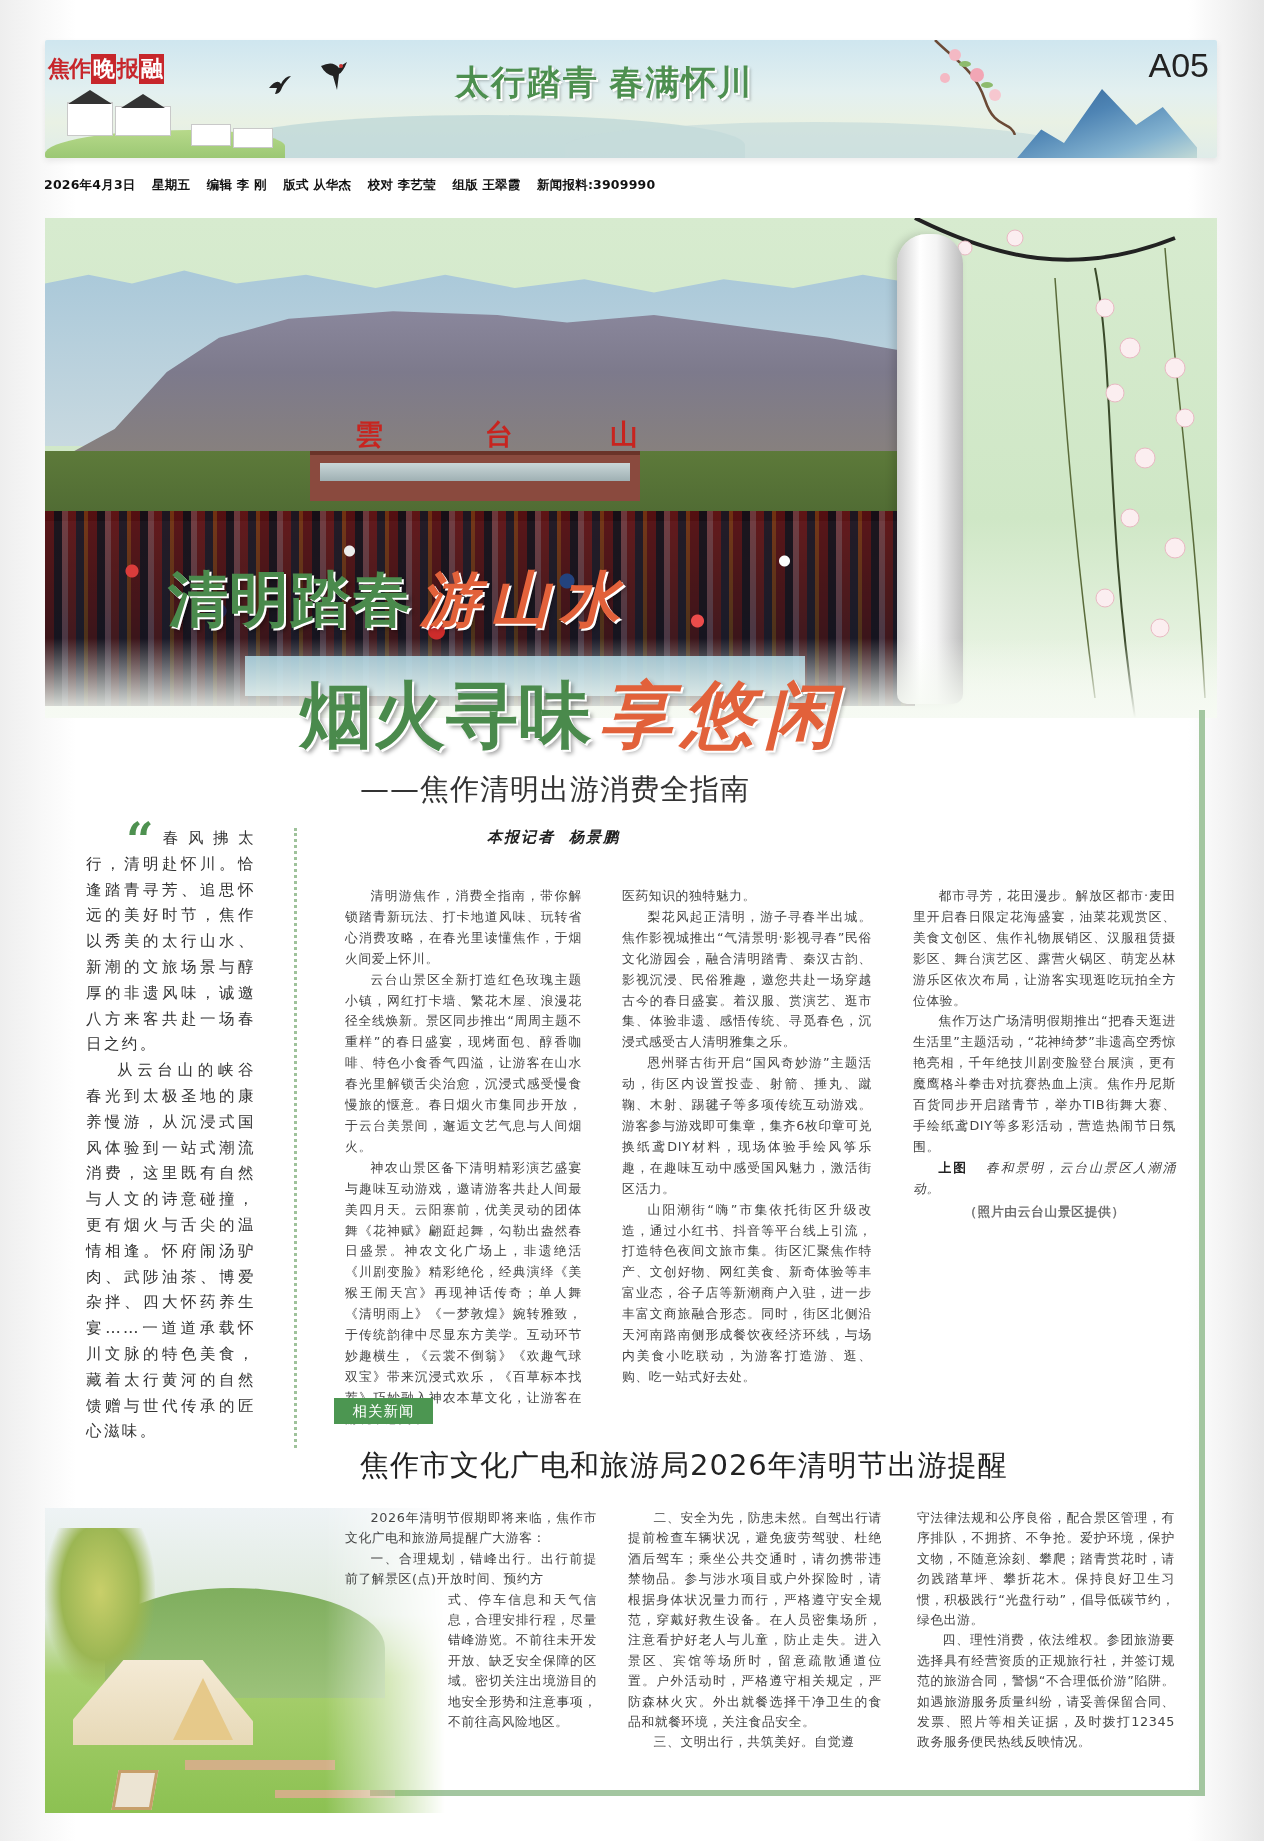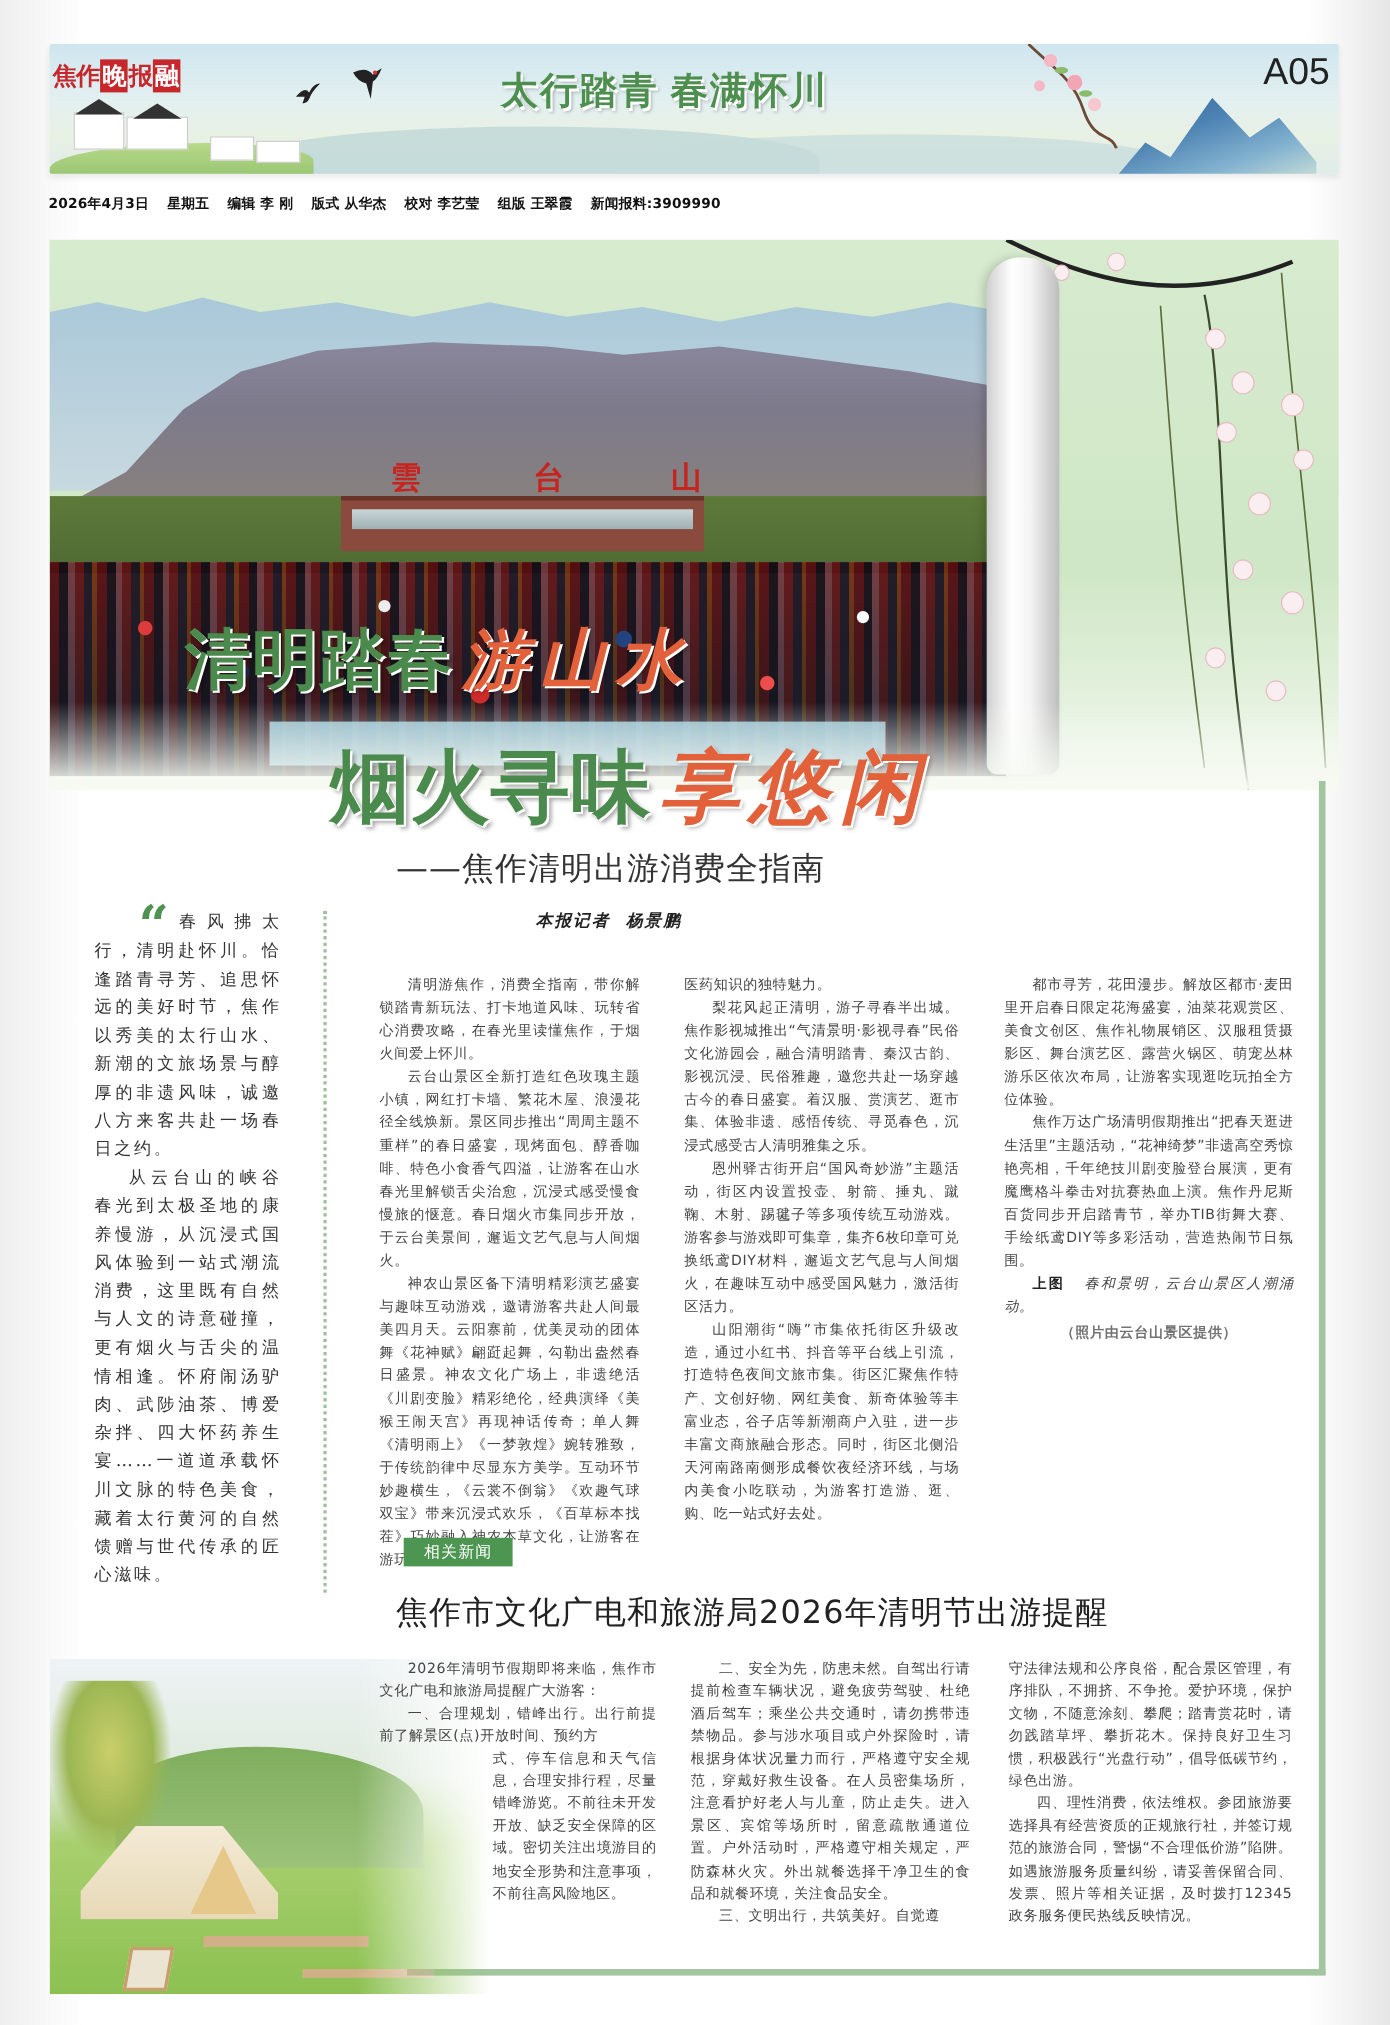--- a/index.html
+++ b/index.html
@@ -137,21 +137,21 @@
   .col1 { left:345px; top:865px; width:237px; }
   .col2 { left:622px; top:865px; width:250px; }
   .col3 { left:913px; top:865px; width:263px; }
   .caption-bold { font-weight:bold; color:#222; }
   .caption-italic { font-family:"DejaVu Serif", serif; font-style:italic; }
   .photo-credit { text-align:center; font-weight:bold; color:#737373; text-indent:0 !important; margin-top:2px; }
 
   
   .tag {
     position:absolute; left:334px; top:1398px; width:99px; height:26px; background:#4c9651; color:#fff;
-    font-family:"DejaVu Sans", sans-serif; font-size:14.5px; line-height:26px; text-align:center; letter-spacing:1px;margin-left:33px;
+    font-family:"DejaVu Sans", sans-serif; font-size:14.5px; line-height:26px; text-align:center; letter-spacing:1px;
   }
   .news-title {
     position:absolute; left:360px; top:1446px; font-family:"DejaVu Sans", sans-serif; font-size:29px; color:#222;
     letter-spacing:1px; white-space:nowrap;
   }
   .camp {
     position:absolute; left:45px; top:1508px; width:400px; height:305px; overflow:hidden;
     background: linear-gradient(180deg, #eef3f5 0%, #dfeadd 35%, #a8cf6e 55%, #8cc152 100%);
     -webkit-mask-image: linear-gradient(90deg, #000 70%, transparent 100%);
             mask-image: linear-gradient(90deg, #000 70%, transparent 100%);
@@ -285,21 +285,21 @@
   </div>
 
   <div class="col col1">
     <p>清明游焦作，消费全指南，带你解锁踏青新玩法、打卡地道风味、玩转省心消费攻略，在春光里读懂焦作，于烟火间爱上怀川。</p>
     <p>云台山景区全新打造红色玫瑰主题小镇，网红打卡墙、繁花木屋、浪漫花径全线焕新。景区同步推出“周周主题不重样”的春日盛宴，现烤面包、醇香咖啡、特色小食香气四溢，让游客在山水春光里解锁舌尖治愈，沉浸式感受慢食慢旅的惬意。春日烟火市集同步开放，于云台美景间，邂逅文艺气息与人间烟火。</p>
     <p>神农山景区备下清明精彩演艺盛宴与趣味互动游戏，邀请游客共赴人间最美四月天。云阳寨前，优美灵动的团体舞《花神赋》翩跹起舞，勾勒出盎然春日盛景。神农文化广场上，非遗绝活《川剧变脸》精彩绝伦，经典演绎《美猴王闹天宫》再现神话传奇；单人舞《清明雨上》《一梦敦煌》婉转雅致，于传统韵律中尽显东方美学。互动环节妙趣横生，《云裳不倒翁》《欢趣气球双宝》带来沉浸式欢乐，《百草标本找茬》巧妙融入神农本草文化，让游客在游玩中感受中</p>
   </div>
   <div class="col col2">
     <p class="cont">医药知识的独特魅力。</p>
     <p>梨花风起正清明，游子寻春半出城。焦作影视城推出“气清景明·影视寻春”民俗文化游园会，融合清明踏青、秦汉古韵、影视沉浸、民俗雅趣，邀您共赴一场穿越古今的春日盛宴。着汉服、赏演艺、逛市集、体验非遗、感悟传统、寻觅春色，沉浸式感受古人清明雅集之乐。</p>
-    <p>恩州驿古街开启“国风奇妙游”主题活动，街区内设置投壶、射箭、捶丸、蹴鞠、木射、踢毽子等多项传统互动游戏。游客参与游戏即可集章，集齐6枚印章可兑换纸鸢DIY材料，邂逅文艺气息与人间烟火，在趣味互动中感受国风魅力，激活街区活力。</p>
+    <p>恩州驿古街开启“国风奇妙游”主题活动，街区内设置投壶、射箭、捶丸、蹴鞠、木射、踢毽子等多项传统互动游戏。游客参与游戏即可集章，集齐6枚印章可兑换纸鸢DIY材料，现场体验手绘风筝乐趣，在趣味互动中感受国风魅力，激活街区活力。</p>
     <p>山阳潮街“嗨”市集依托街区升级改造，通过小红书、抖音等平台线上引流，打造特色夜间文旅市集。街区汇聚焦作特产、文创好物、网红美食、新奇体验等丰富业态，谷子店等新潮商户入驻，进一步丰富文商旅融合形态。同时，街区北侧沿天河南路南侧形成餐饮夜经济环线，与场内美食小吃联动，为游客打造游、逛、购、吃一站式好去处。</p>
   </div>
   <div class="col col3">
     <p>都市寻芳，花田漫步。解放区都市·麦田里开启春日限定花海盛宴，油菜花观赏区、美食文创区、焦作礼物展销区、汉服租赁摄影区、舞台演艺区、露营火锅区、萌宠丛林游乐区依次布局，让游客实现逛吃玩拍全方位体验。</p>
     <p>焦作万达广场清明假期推出“把春天逛进生活里”主题活动，“花神绮梦”非遗高空秀惊艳亮相，千年绝技川剧变脸登台展演，更有魔鹰格斗拳击对抗赛热血上演。焦作丹尼斯百货同步开启踏青节，举办TIB街舞大赛、手绘纸鸢DIY等多彩活动，营造热闹节日氛围。</p>
     <p><span class="caption-bold">上图</span>&nbsp;&nbsp;&nbsp;<span class="caption-italic">春和景明，云台山景区人潮涌动。</span></p>
     <p class="photo-credit">（照片由云台山景区提供）</p>
   </div>
 
   <div class="tag">相关新闻</div>

